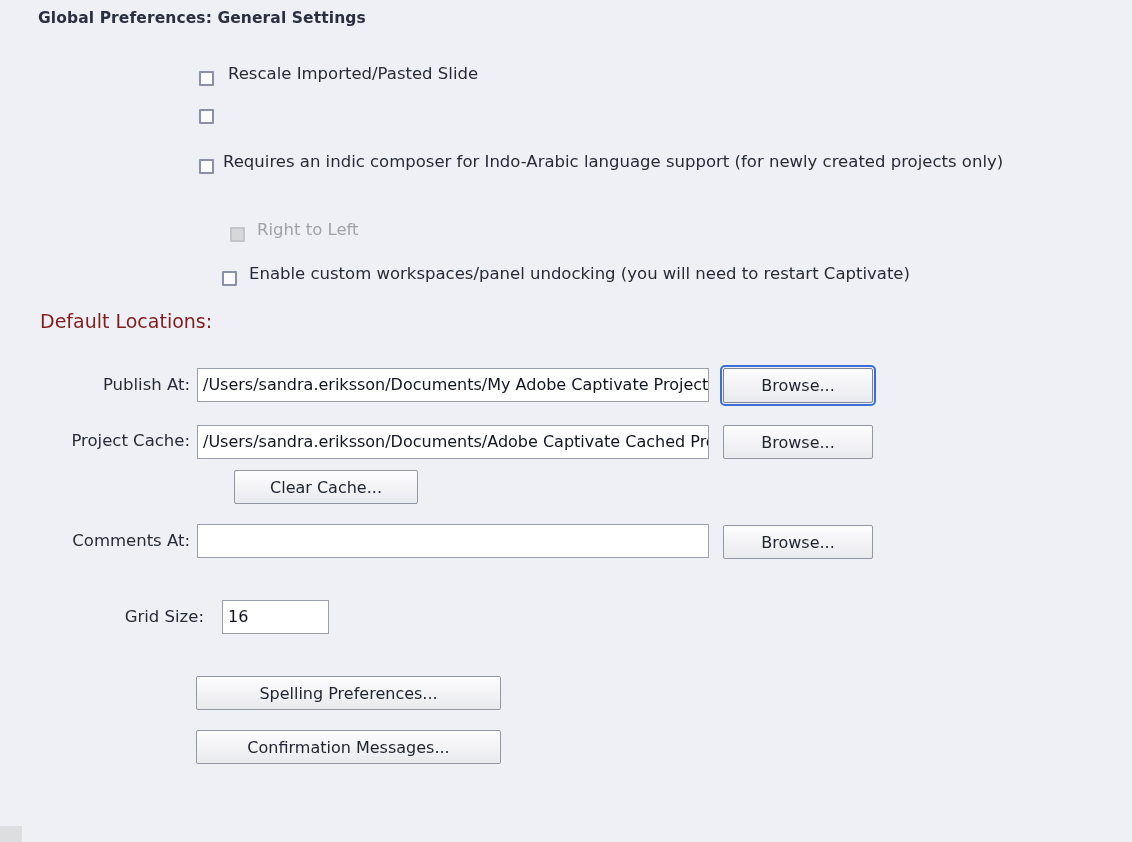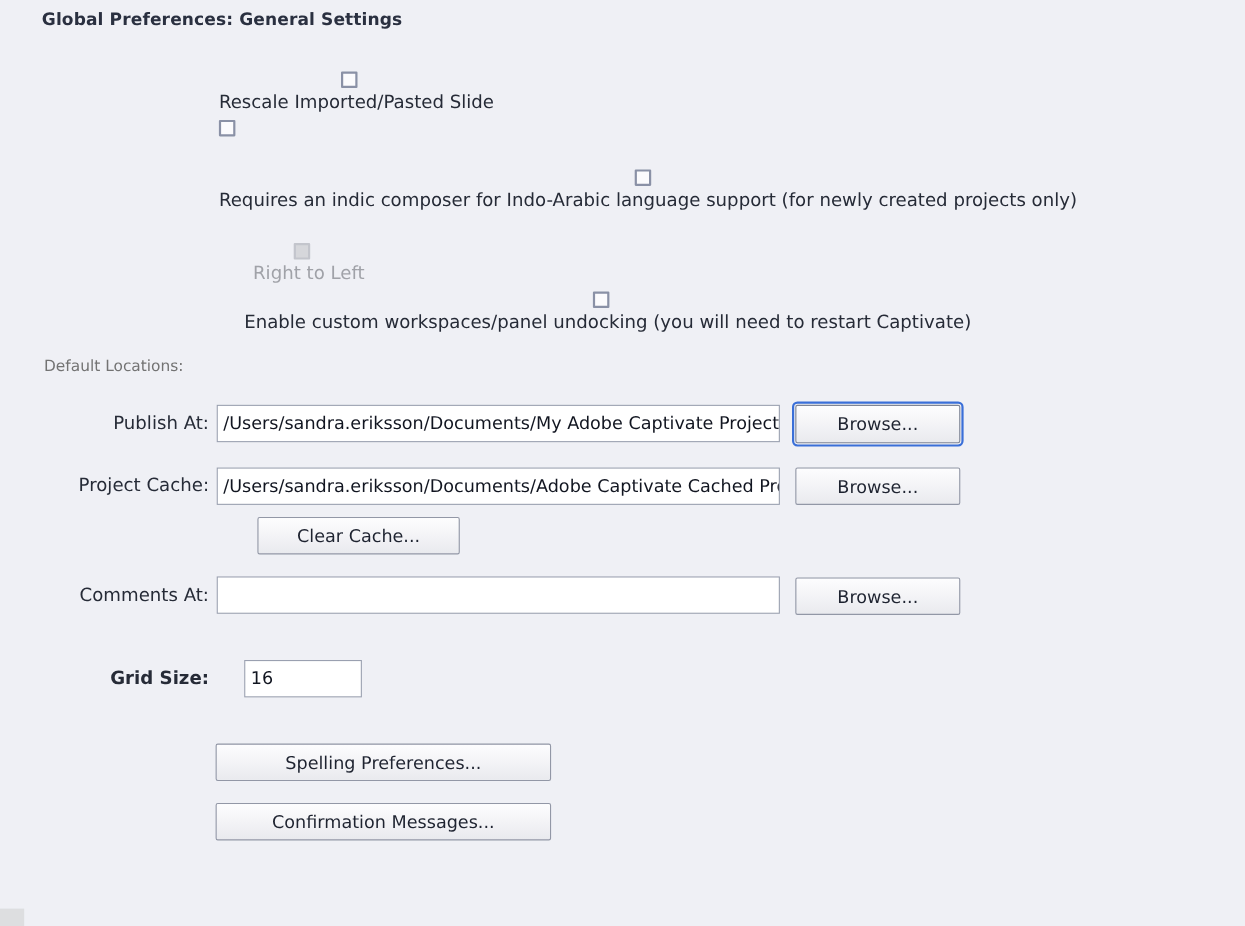--- a/index.html
+++ b/index.html
@@ -25,22 +25,21 @@
     font-weight: bold;
     color: #2a3040;
     letter-spacing: 0.1px;
     white-space: nowrap;
   }
 
   
   .cb-row {
     position: absolute;
     display: flex;
-    align-items: center;
-    flex-direction: column;
+    align-items: flex-end;
   }
   .cb-box {
     width: 15px;
     height: 15px;
     box-sizing: border-box;
     border: 2px solid #8a91a6;
     background: #fbfbfd;
     flex: 0 0 auto;
     border-radius: 1px;
   }
@@ -70,23 +69,23 @@
   #cb-indic .cb-box    { margin-top: 5px; margin-right: 9px; }
   #cb-rtl      { left: 230px; top: 217px; }
   #cb-rtl .cb-box      { margin-top: 4px; margin-right: 12px; }
   #cb-undock   { left: 199px; top: 261px; margin-left: 23px; }
   #cb-undock .cb-box   { margin-top: 4px; margin-right: 12px; }
 
   
   .section-label {
     position: absolute;
     left: 40px;
-    top: 325px;
-    font-size: 14px;
-    color: #737373;
+    top: 310px;
+    font-size: 19px;
+    color: #7f1d1d;
     white-space: nowrap;
   }
 
   
   .field-label {
     position: absolute;
     font-size: 16.5px;
     color: #262b37;
     text-align: right;
     white-space: nowrap;
@@ -177,19 +176,19 @@
 <div class="field-label" style="left:40px; top:431px; width:150px;">Project Cache:</div>
 <div class="text-input" style="left:197px; top:425px; width:512px; height:34px;" title="/Users/sandra.eriksson/Documents/Adobe Captivate Cached Projects">/Users/sandra.eriksson/Documents/Adobe Captivate Cached Projects</div>
 <div class="btn" style="left:723px; top:425px; width:150px; height:34px;">Browse...</div>
 
 <div class="btn" style="left:196px; top:470px; width:184px; height:32px;margin-left:38px;">Clear Cache...</div>
 
 <div class="field-label" style="left:40px; top:531px; width:150px;">Comments At:</div>
 <div class="text-input" style="left:197px; top:524px; width:512px; height:34px;"></div>
 <div class="btn" style="left:723px; top:525px; width:150px; height:34px;">Browse...</div>
 
-<div class="field-label" style="left:40px; top:607px; width:150px;font-weight:bold;">Grid Size:</div>
+<div class="field-label" style="left:54px; top:607px; width:150px;">Grid Size:</div>
 <div class="text-input" style="left:203px; top:600px; width:107px; height:34px;margin-left:19px;">16</div>
 
 <div class="btn" style="left:196px; top:676px; width:305px; height:32px;">Spelling Preferences...</div>
 <div class="btn" style="left:196px; top:730px; width:305px; height:32px;">Confirmation Messages...</div>
 
 <div class="corner-stub"></div>
 
 </body></html>

